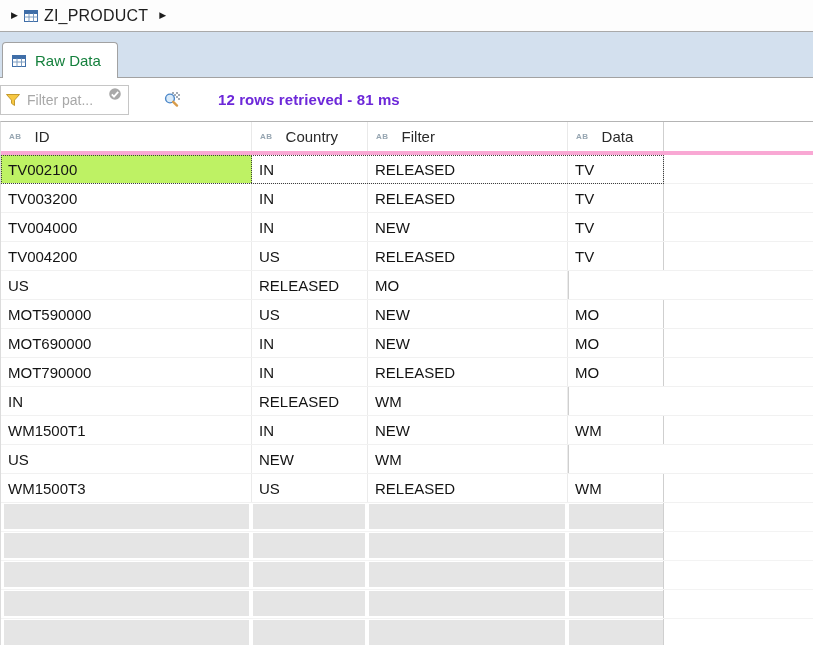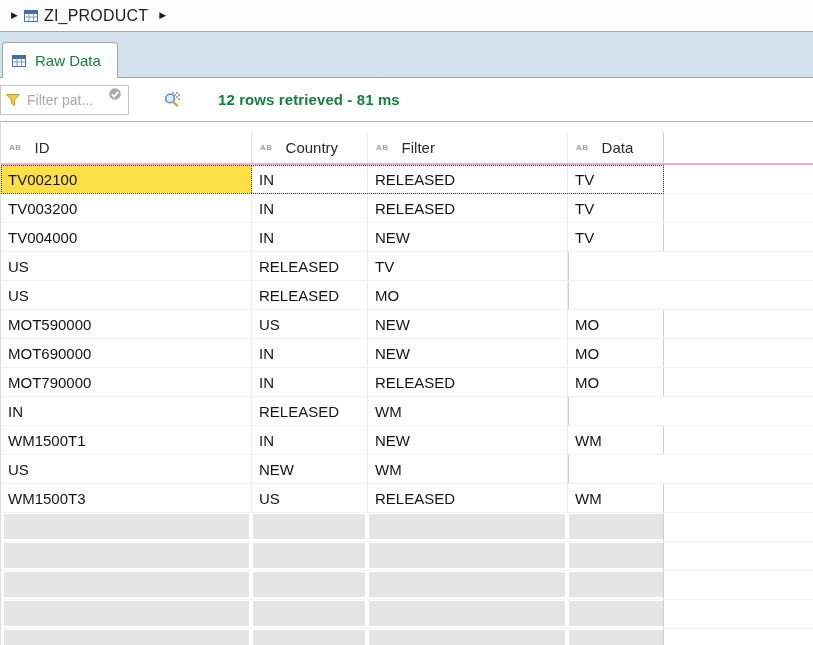--- a/index.html
+++ b/index.html
@@ -32,28 +32,28 @@
   .filter-wrap { position:relative; width:129px; height:30px; }
   .filter-wrap input {
     width:100%; height:100%; box-sizing:border-box; border:1px solid #c6c6c6;
     padding:0 20px 0 26px; font-family:"Liberation Sans",sans-serif;
     font-size:14px; color:#333; outline:none; background:#fff;
   }
   .filter-wrap input::placeholder { color:#a8a8a8; }
   .funnel-icon { position:absolute; left:5px; top:7px; width:16px; height:16px; }
   .check-icon  { position:absolute; right:6px; top:1px; width:16px; height:16px; }
   .fetch-icon  { margin-left:7px; width:17px; height:17px; }
-  .status-text { font-weight:bold; font-size:15px; color:#15803d; margin-left:9px; letter-spacing:.1px; }
+  .status-text { font-weight:bold; font-size:15px; color:#6d28d9; margin-left:9px; letter-spacing:.1px; }
 
   
   .grid {
     position:relative; box-sizing:border-box; height:524px;
     border-top:1px solid #b4b4b4; border-left:1px solid #dcdcdc; overflow:hidden;
   }
-  .hrow { display:flex; height:33px; box-sizing:border-box; border-bottom:2px solid #f9a8d4;margin-top:10px; }
+  .hrow { display:flex; height:33px; box-sizing:border-box; border-bottom:4px solid #f9a8d4; }
   .hcell {
     box-sizing:border-box; border-right:1px solid #e9e9e9;
     display:flex; align-items:center; padding-left:8px;
     font-size:15px; color:#2a2a2a; white-space:nowrap; overflow:hidden;
   }
   .hcell:nth-of-type(1) { width:251px; }
   .hcell:nth-of-type(2) { width:116px; }
   .hcell:nth-of-type(3) { width:200px; }
   .hcell:nth-of-type(4) { width:95px; border-right:none; }
   .hfiller { flex:1; border-left:1px solid #cfcfcf; }
@@ -68,21 +68,21 @@
   .cell:nth-of-type(1) { width:251px; }
   .cell:nth-of-type(2) { width:116px; }
   .cell:nth-of-type(3) { width:200px; }
   .cell:nth-of-type(4) { width:95px; border-right:none; }
   .rfiller { flex:1; border-left:1px solid #cfcfcf; }
 
   .row.selected::after {
     content:""; position:absolute; left:0; top:0; width:663px; height:29px;
     box-sizing:border-box; border:1px dotted #3f3f3f; pointer-events:none;
   }
-  .row.selected .cell:nth-of-type(1) { background:#fde047; border-right:1px dotted #3f3f3f; }
+  .row.selected .cell:nth-of-type(1) { background:#bef264; border-right:1px dotted #3f3f3f; }
 
   
   .frow { display:flex; height:29px; box-sizing:border-box; border-bottom:1px solid #f3f3f3; }
   .fcell { box-sizing:border-box; padding:1px 3px 2px 1px; }
   .fcell:nth-of-type(1) { width:251px; padding-left:3px; }
   .fcell:nth-of-type(2) { width:116px; }
   .fcell:nth-of-type(3) { width:200px; }
   .fcell:nth-of-type(4) { width:95px; padding-right:0; }
   .fcell i { display:block; width:100%; height:100%; background:#e5e5e5; }
   .ffiller { flex:1; border-left:1px solid #cfcfcf; }
@@ -180,20 +180,21 @@
       <div class="rfiller"></div>
     </div>
     <div class="row">
       <div class="cell">TV004000</div>
       <div class="cell">IN</div>
       <div class="cell">NEW</div>
       <div class="cell">TV</div>
       <div class="rfiller"></div>
     </div>
     <div class="row">
+      <div class="cell">TV004200</div>
       <div class="cell">US</div>
       <div class="cell">RELEASED</div>
       <div class="cell">TV</div>
       <div class="rfiller"></div>
     </div>
     <div class="row">
       <div class="cell">US</div>
       <div class="cell">RELEASED</div>
       <div class="cell">MO</div>
       <div class="rfiller"></div>

